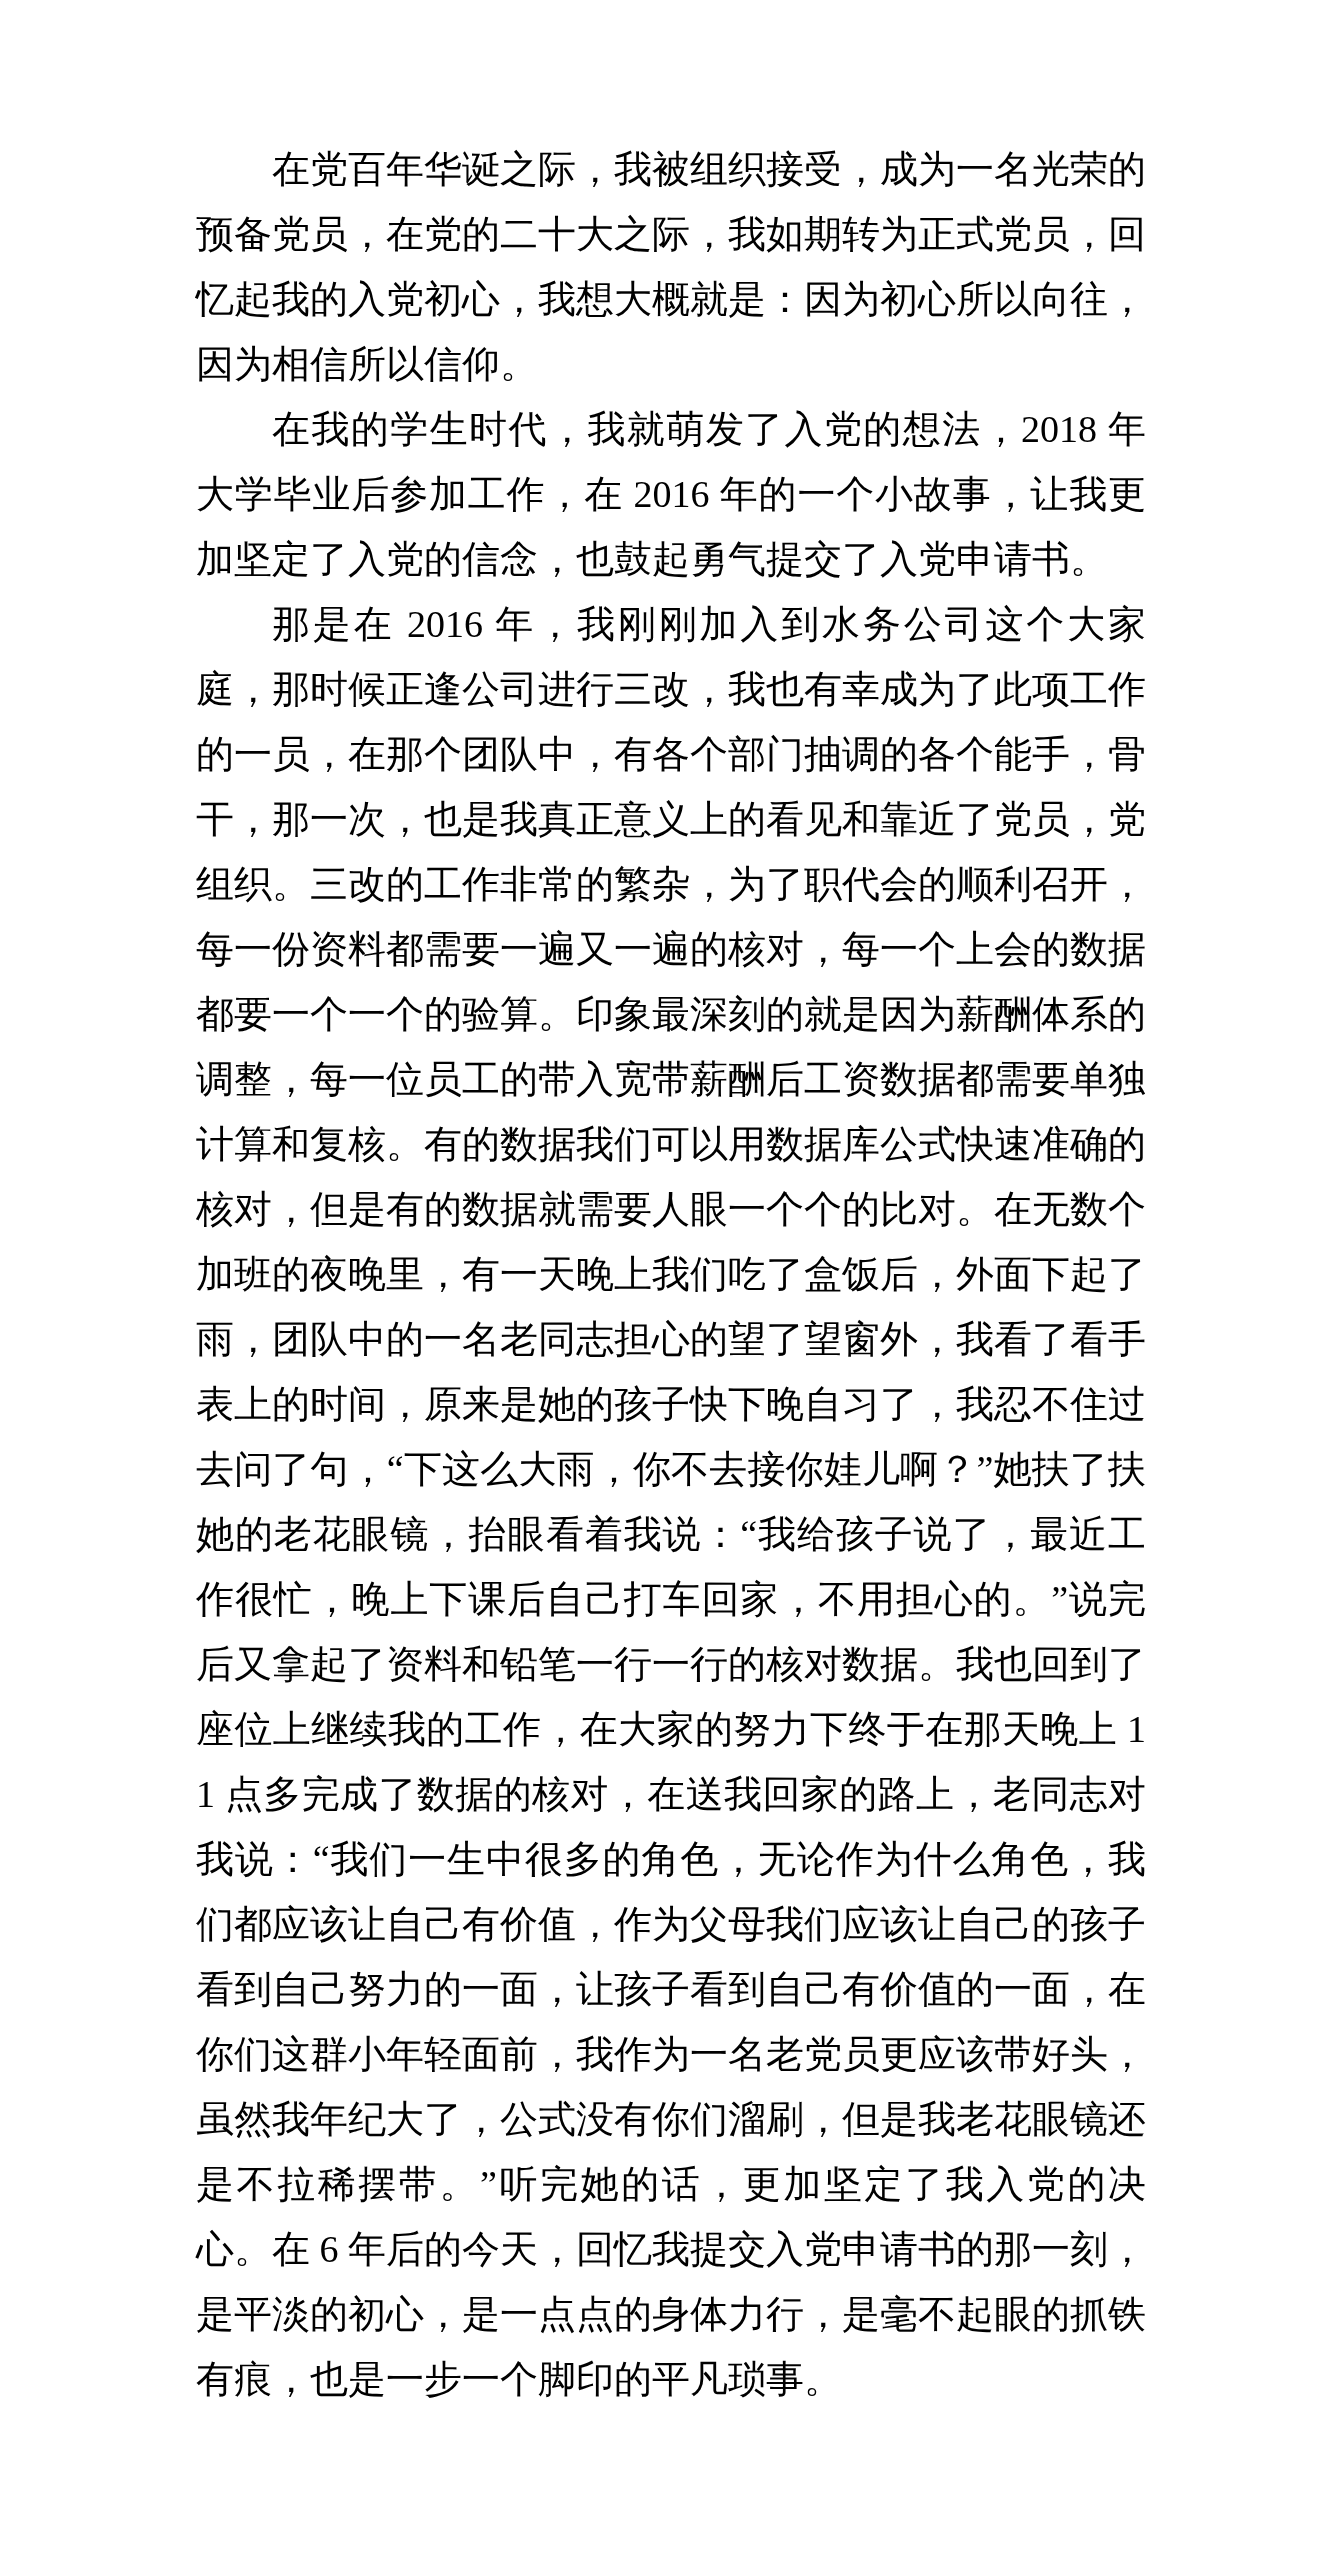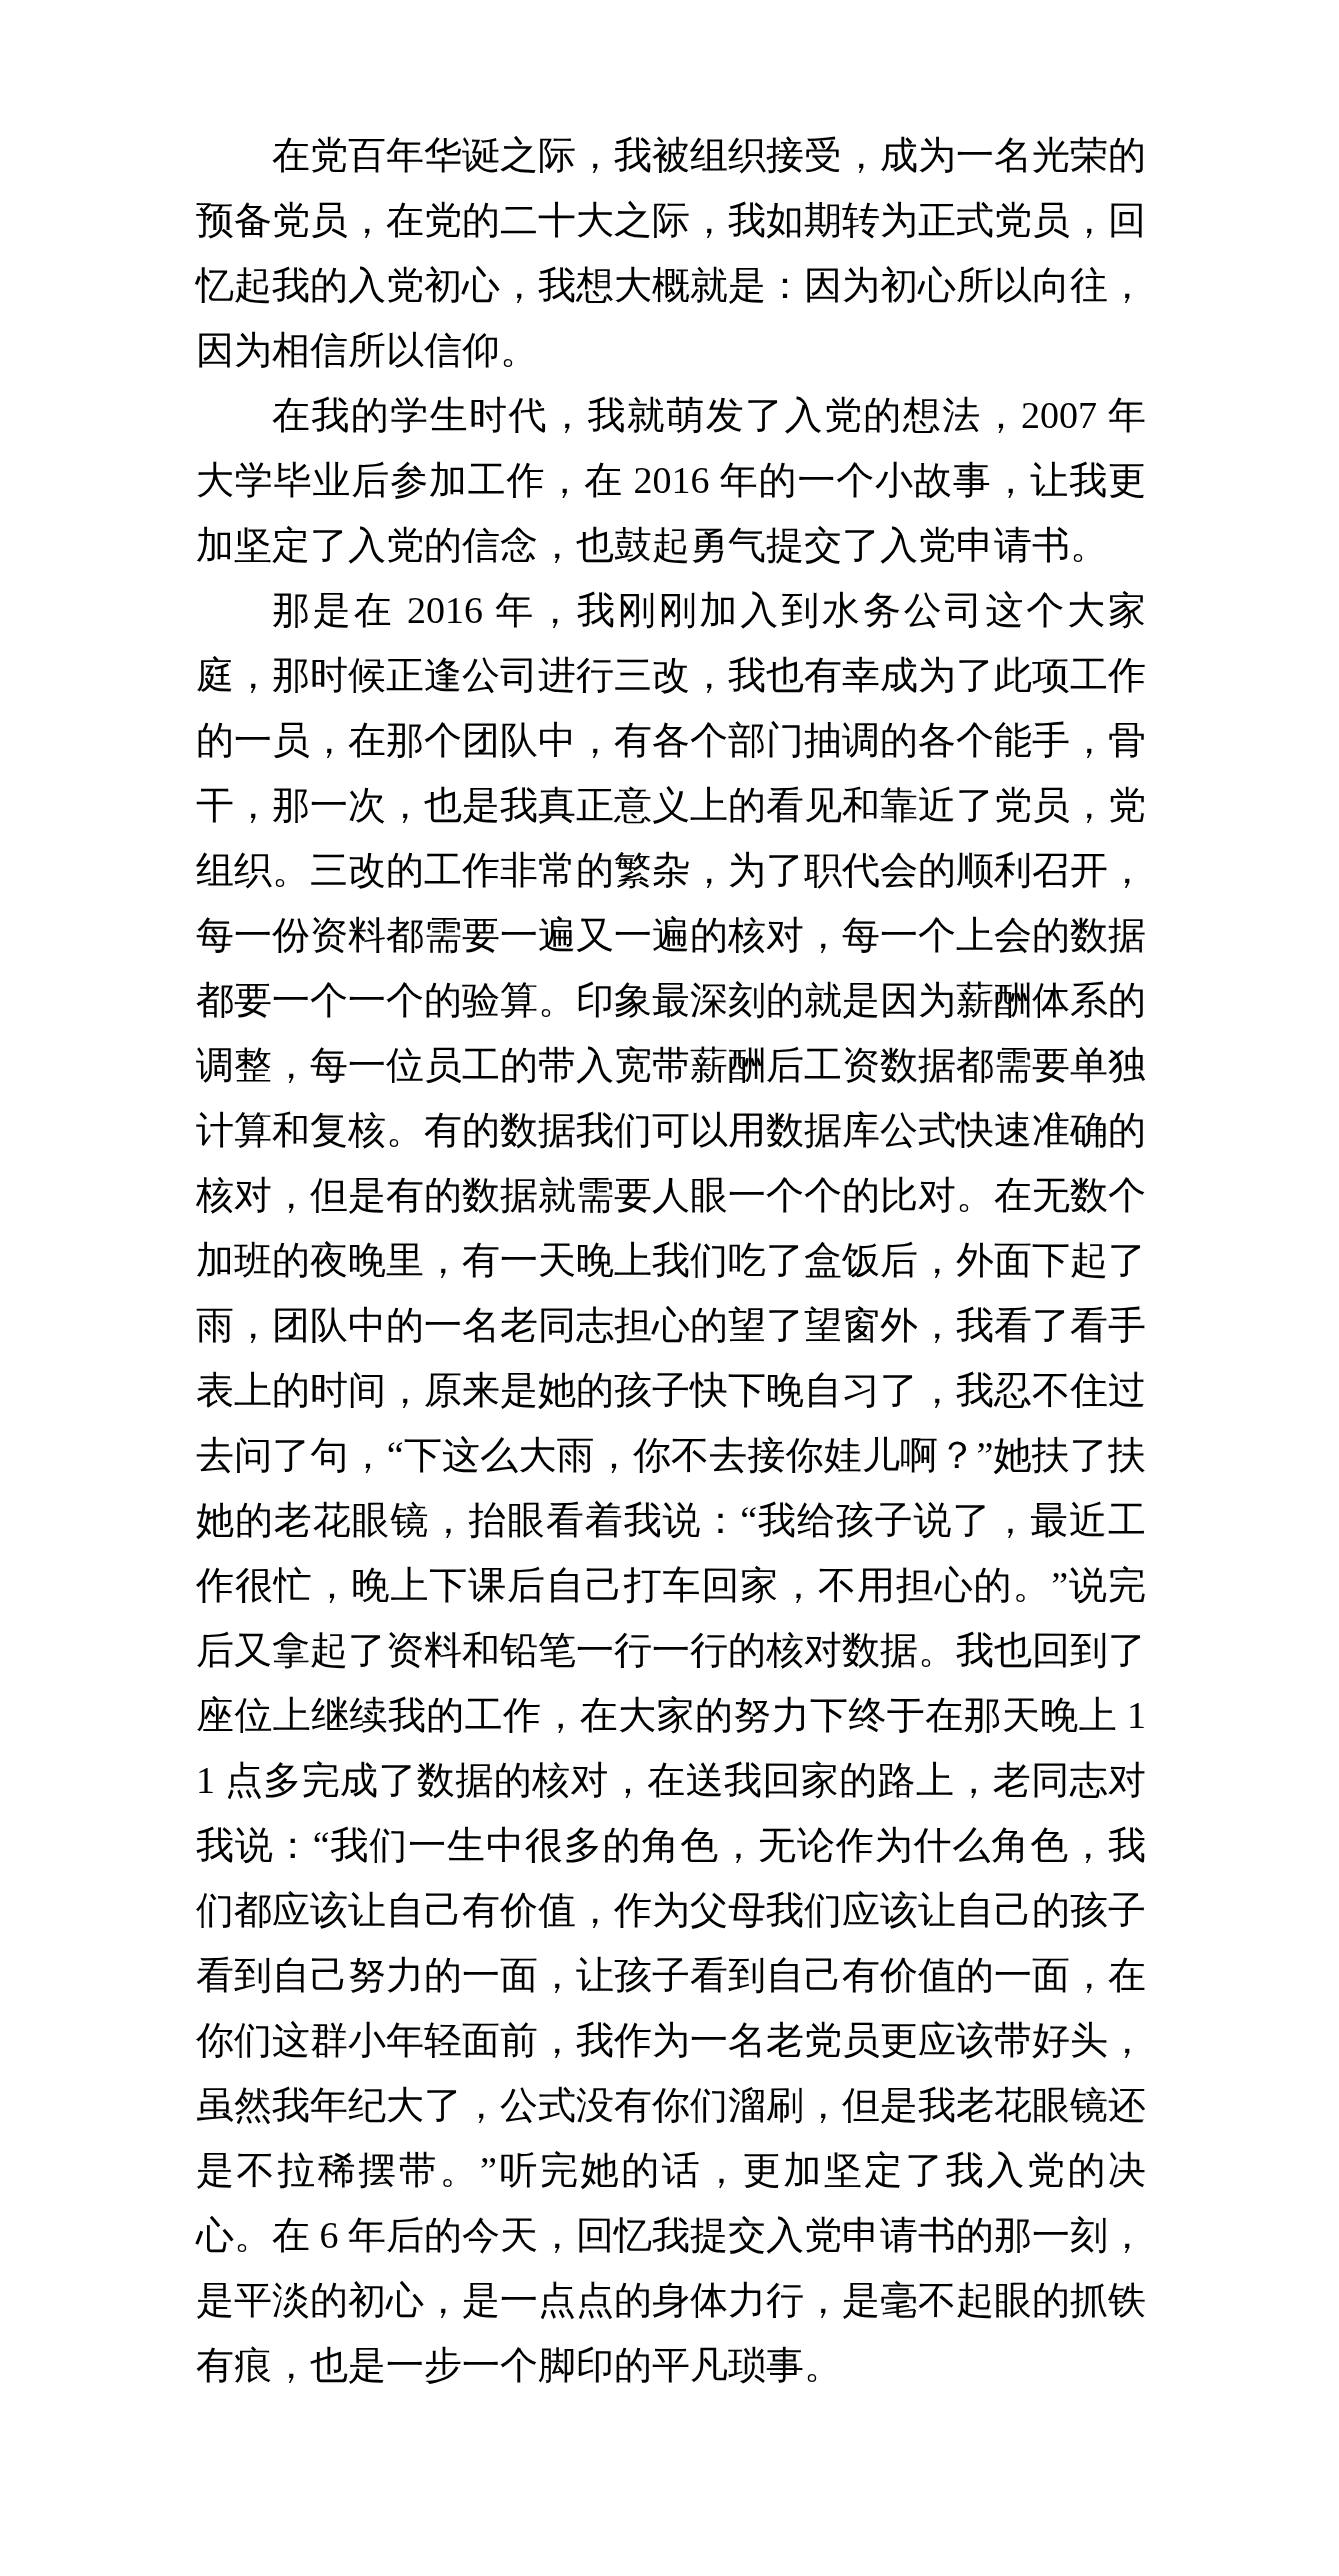--- a/index.html
+++ b/index.html
@@ -12,21 +12,21 @@
     width: 1339px;
     height: 2576px;
     background: #ffffff;
     overflow: hidden;
     font-family: "Liberation Serif", "DejaVu Serif", serif;
     color: #000000;
   }
   .content {
     position: absolute;
     left: 196px;
-    top: 123px;
+    top: 137px;
     width: 950px;
   }
   .para {
     margin: 0;
     font-size: 38px;
     line-height: 65px;
     text-align: justify;
     text-justify: inter-character;
     text-indent: 76px;
     word-break: break-all;
@@ -40,17 +40,17 @@
     padding-right: 112px;
     white-space: nowrap;
   }
 </style>
 </head>
 <body>
 
 <div class="page">
   <div class="content">
     <p class="para">在党百年华诞之际，我被组织接受，成为一名光荣的预备党员，在党的二十大之际，我如期转为正式党员，回忆起我的入党初心，我想大概就是：因为初心所以向往，因为相信所以信仰。</p>
-    <p class="para">在我的学生时代，我就萌发了入党的想法，2007 年大学毕业后参加工作，在 2016 年的一个小故事，让我更加坚定了入党的信念，也鼓起勇气提交了入党申请书。</p>
+    <p class="para">在我的学生时代，我就萌发了入党的想法，2018 年大学毕业后参加工作，在 2016 年的一个小故事，让我更加坚定了入党的信念，也鼓起勇气提交了入党申请书。</p>
     <p class="para">那是在 2016 年，我刚刚加入到水务公司这个大家庭，那时候正逢公司进行三改，我也有幸成为了此项工作的一员，在那个团队中，有各个部门抽调的各个能手，骨干，那一次，也是我真正意义上的看见和靠近了党员，党组织。三改的工作非常的繁杂，为了职代会的顺利召开，每一份资料都需要一遍又一遍的核对，每一个上会的数据都要一个一个的验算。印象最深刻的就是因为薪酬体系的调整，每一位员工的带入宽带薪酬后工资数据都需要单独计算和复核。有的数据我们可以用数据库公式快速准确的核对，但是有的数据就需要人眼一个个的比对。在无数个加班的夜晚里，有一天晚上我们吃了盒饭后，外面下起了雨，团队中的一名老同志担心的望了望窗外，我看了看手表上的时间，原来是她的孩子快下晚自习了，我忍不住过去问了句，“下这么大雨，你不去接你娃儿啊？”她扶了扶她的老花眼镜，抬眼看着我说：“我给孩子说了，最近工作很忙，晚上下课后自己打车回家，不用担心的。”说完后又拿起了资料和铅笔一行一行的核对数据。我也回到了座位上继续我的工作，在大家的努力下终于在那天晚上 11 点多完成了数据的核对，在送我回家的路上，老同志对我说：“我们一生中很多的角色，无论作为什么角色，我们都应该让自己有价值，作为父母我们应该让自己的孩子看到自己努力的一面，让孩子看到自己有价值的一面，在你们这群小年轻面前，我作为一名老党员更应该带好头，虽然我年纪大了，公式没有你们溜刷，但是我老花眼镜还是不拉稀摆带。”听完她的话，更加坚定了我入党的决心。在 6 年后的今天，回忆我提交入党申请书的那一刻，是平淡的初心，是一点点的身体力行，是毫不起眼的抓铁有痕，也是一步一个脚印的平凡琐事。</p>
   </div>
 </div>
 
 
 </body></html>

